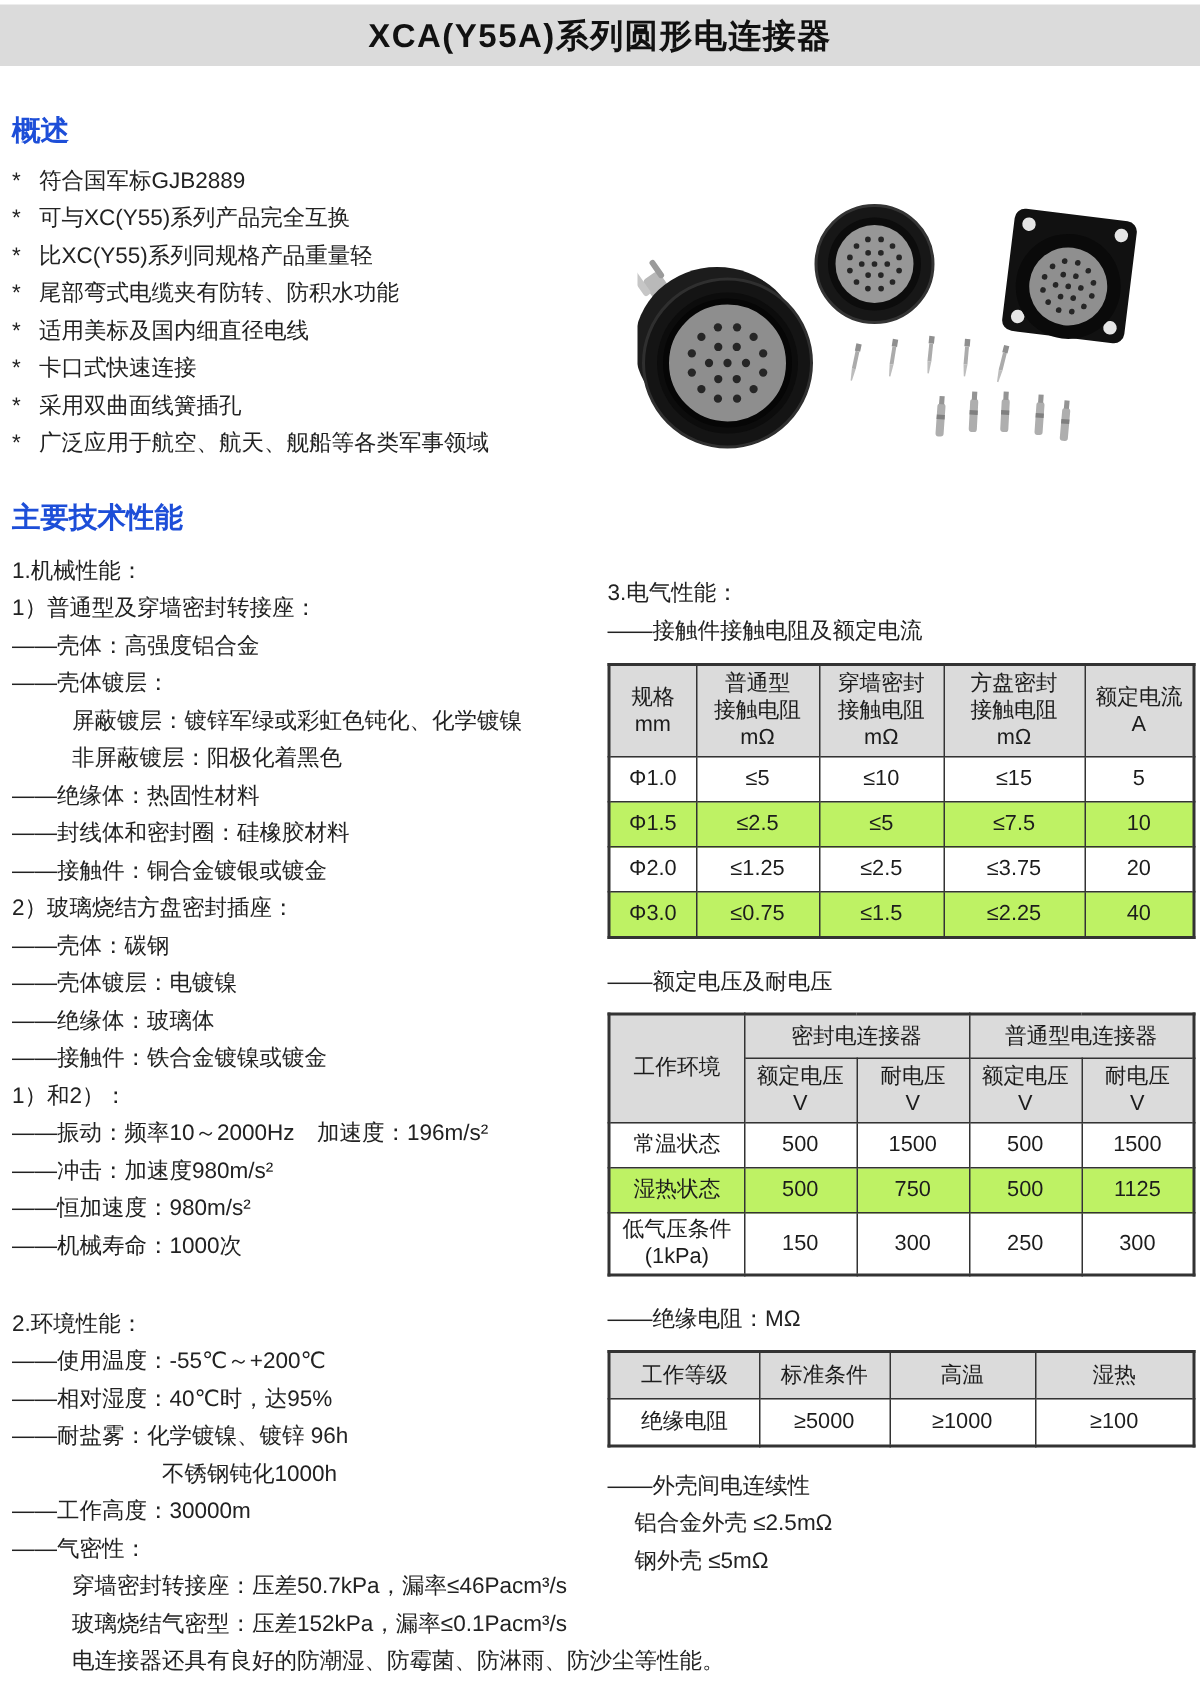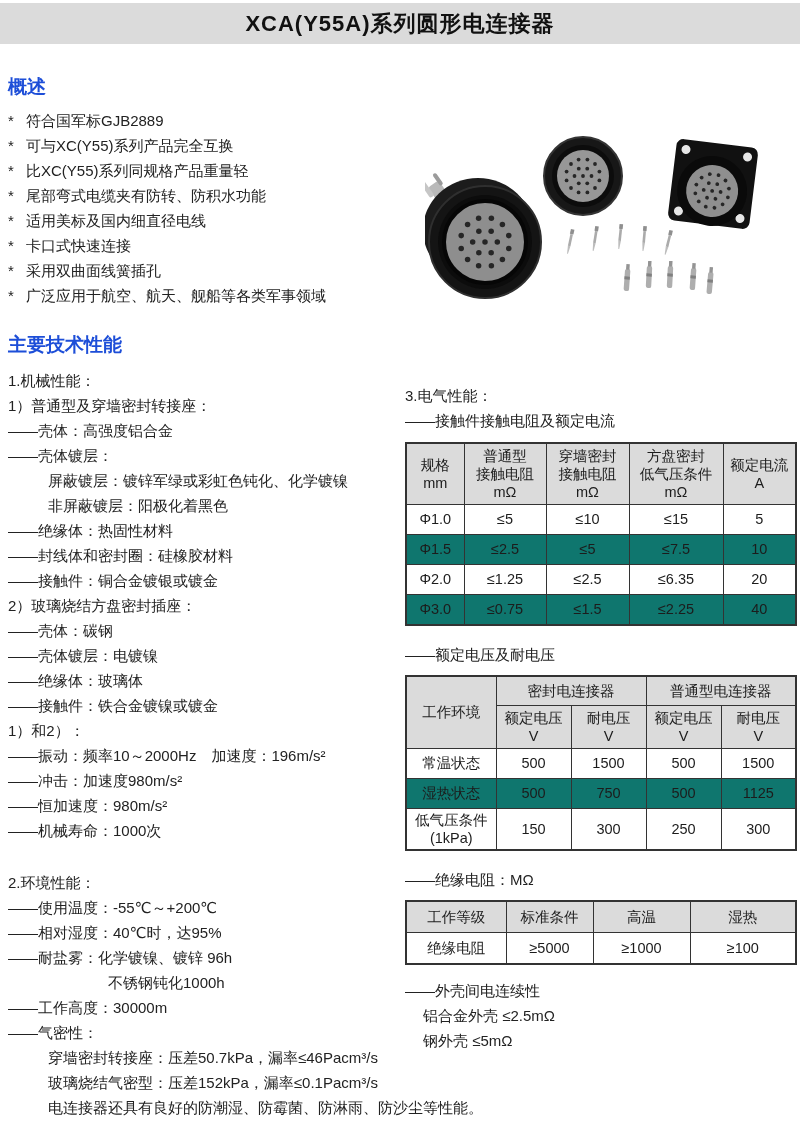--- a/index.html
+++ b/index.html
@@ -17,21 +17,21 @@
   .ind100{padding-left:100px;}
   .ind18{padding-left:18px;}
   .col-left{left:8px;top:368px;width:392px;}
   .col-right{left:405px;top:383px;width:392px;}
   .envblock{left:8px;top:870px;width:480px;}
   table{border-collapse:collapse;width:390px;table-layout:fixed;
         font-size:14.5px;color:#1c1c1c;border:2px solid #333;}
   th,td{border:1px solid #333;text-align:center;vertical-align:middle;
         padding:2px 1px;white-space:pre-line;line-height:1.25;}
   th{background:#dbdbdb;font-weight:normal;}
-  .gray{background:#0f766e;}
+  .gray{background:#bef264;}
   .t1 th{height:56px;}
   .t1 td{height:25px;text-align:center;}
   .t2 .grouprow th{height:24px;}
   .t2 .subrow th{height:38px;}
   .t2 td{height:25px;}
   .t3 th{height:26px;}
   .t3 td{height:26px;}
   .cap{height:25px;line-height:25px;font-size:15px;white-space:nowrap;}
   .photo{left:425px;top:118px;width:370px;height:205px;}
 </style>
@@ -213,21 +213,21 @@
         <tr>
       <th>规格
 mm</th>
       <th>普通型
 接触电阻
 mΩ</th>
       <th>穿墙密封
 接触电阻
 mΩ</th>
       <th>方盘密封
-低气压条件
+接触电阻
 mΩ</th>
       <th>额定电流
 A</th>
     </tr>
     <tr>
       <td>Φ1.0</td>
       <td>≤5</td>
       <td>≤10</td>
       <td>≤15</td>
       <td>5</td>
@@ -236,21 +236,21 @@
       <td class="gray">Φ1.5</td>
       <td class="gray">≤2.5</td>
       <td class="gray">≤5</td>
       <td class="gray">≤7.5</td>
       <td class="gray">10</td>
     </tr>
     <tr>
       <td>Φ2.0</td>
       <td>≤1.25</td>
       <td>≤2.5</td>
-      <td>≤6.35</td>
+      <td>≤3.75</td>
       <td>20</td>
     </tr>
     <tr class="gray">
       <td class="gray">Φ3.0</td>
       <td class="gray">≤0.75</td>
       <td class="gray">≤1.5</td>
       <td class="gray">≤2.25</td>
       <td class="gray">40</td>
     </tr>
   </tbody>

